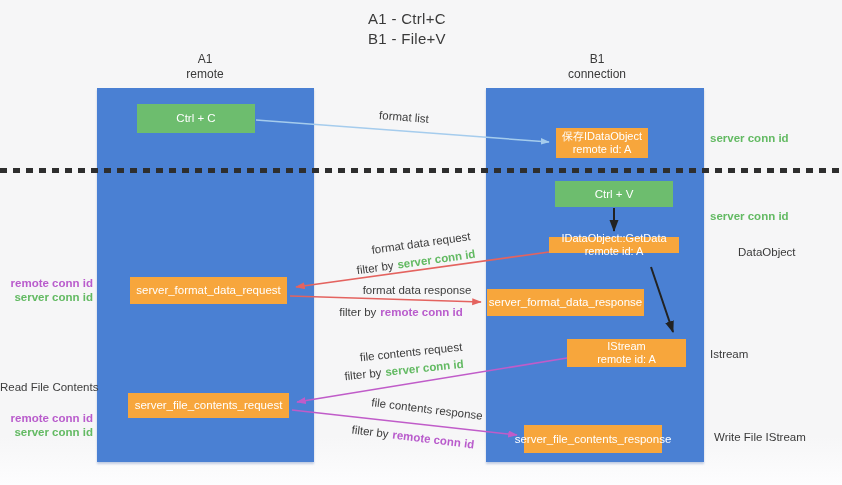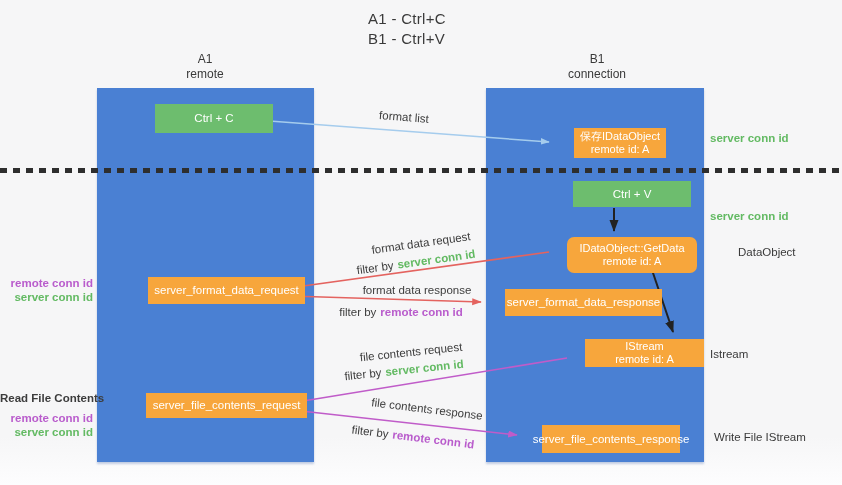--- a/index.html
+++ b/index.html
@@ -19,41 +19,41 @@
   .col-header{position:absolute;top:52px;width:120px;text-align:center;font-size:12px;line-height:15px;color:#3a3a3a;}
   .col-header.left{left:145px;}
   .col-header.right{left:537px;}
   .lane{position:absolute;top:88px;height:374px;background:var(--lane-blue);box-shadow:0 2px 2px rgba(90,120,180,.35);}
   .lane.left{left:97px;width:217px;}
   .lane.right{left:486px;width:218px;}
   .dotted{position:absolute;left:0;top:168px;width:842px;height:5px;
     background:repeating-linear-gradient(90deg,#2e2e2e 0 7px,transparent 7px 13px);}
   .arrows{position:absolute;left:0;top:0;pointer-events:none;}
   .node{position:absolute;display:flex;flex-direction:column;align-items:center;justify-content:center;
-    color:#fff;font-size:11.5px;line-height:13px;text-align:center;white-space:nowrap;margin-left:18px;}
+    color:#fff;font-size:11.5px;line-height:13px;text-align:center;white-space:nowrap;}
   .node.green{background:var(--node-green);}
   .node.orange{background:var(--node-orange);}
   .edge-label{position:absolute;white-space:nowrap;font-size:11.5px;color:#3d3d3d;
     transform:translate(-50%,-50%) rotate(var(--r,0deg));}
   .green-t{color:var(--conn-green);font-weight:bold;margin-left:4px;}
   .purple-t{color:var(--conn-purple);font-weight:bold;margin-left:4px;}
   .side-label{position:absolute;white-space:nowrap;font-size:11.5px;color:#3a3a3a;}
   .side-label.green{color:var(--conn-green);font-weight:bold;}
   .left-block{position:absolute;left:0;width:93px;text-align:right;font-size:11.5px;line-height:14px;white-space:nowrap;}
   .left-block .green{color:var(--conn-green);font-weight:bold;}
   .left-block .purple{color:var(--conn-purple);font-weight:bold;}
 </style>
 </head>
 <body>
 
 <div class="canvas">
 
   <div class="title">
     <div>A1 - Ctrl+C</div>
-    <div>B1 - Ctrl+V</div>
+    <div>B1 - File+V</div>
   </div>
 
   <div class="col-header left">
     <div>A1</div>
     <div>remote</div>
   </div>
   <div class="col-header right">
     <div>B1</div>
     <div>connection</div>
   </div>
@@ -93,21 +93,21 @@
 
   <div class="node orange" style="left:556px;top:128px;width:92px;height:30px;font-size:11px;text-align:right;">
     <div>保存IDataObject</div>
     <div>remote id: A</div>
   </div>
 
   <div class="node green" style="left:555px;top:181px;width:118px;height:26px;">
     <div>Ctrl + V</div>
   </div>
 
-  <div class="node orange" style="left:549px;top:237px;width:130px;height:36px;font-size:11px;border-radius:7px;">
+  <div class="node orange" style="left:549px;top:237px;width:130px;height:16px;font-size:11px;">
     <div>IDataObject::GetData</div>
     <div>remote id: A</div>
   </div>
 
   <div class="node orange" style="left:130px;top:277px;width:157px;height:27px;">
     <div>server_format_data_request</div>
   </div>
 
   <div class="node orange" style="left:487px;top:289px;width:157px;height:27px;">
     <div>server_format_data_response</div>
@@ -145,21 +145,21 @@
 
   <div class="edge-label" style="left:427px;top:409px;--r:7deg;">file contents response</div>
   <div class="edge-label" style="left:413px;top:437px;--r:7deg;">
     <span>filter by</span><span class="purple-t">remote conn id</span>
   </div>
 
   <div class="left-block" style="top:276px;">
     <div class="purple">remote conn id</div>
     <div class="green">server conn id</div>
   </div>
-  <div class="left-block" style="top:391px;font-weight:bold;">Read File Contents</div>
+  <div class="left-block" style="top:380px;">Read File Contents</div>
   <div class="left-block" style="top:411px;">
     <div class="purple">remote conn id</div>
     <div class="green">server conn id</div>
   </div>
 
   <div class="side-label green" style="left:710px;top:132px;">server conn id</div>
   <div class="side-label green" style="left:710px;top:210px;">server conn id</div>
   <div class="side-label" style="left:738px;top:246px;">DataObject</div>
   <div class="side-label" style="left:710px;top:348px;">Istream</div>
   <div class="side-label" style="left:714px;top:431px;">Write File IStream</div>

